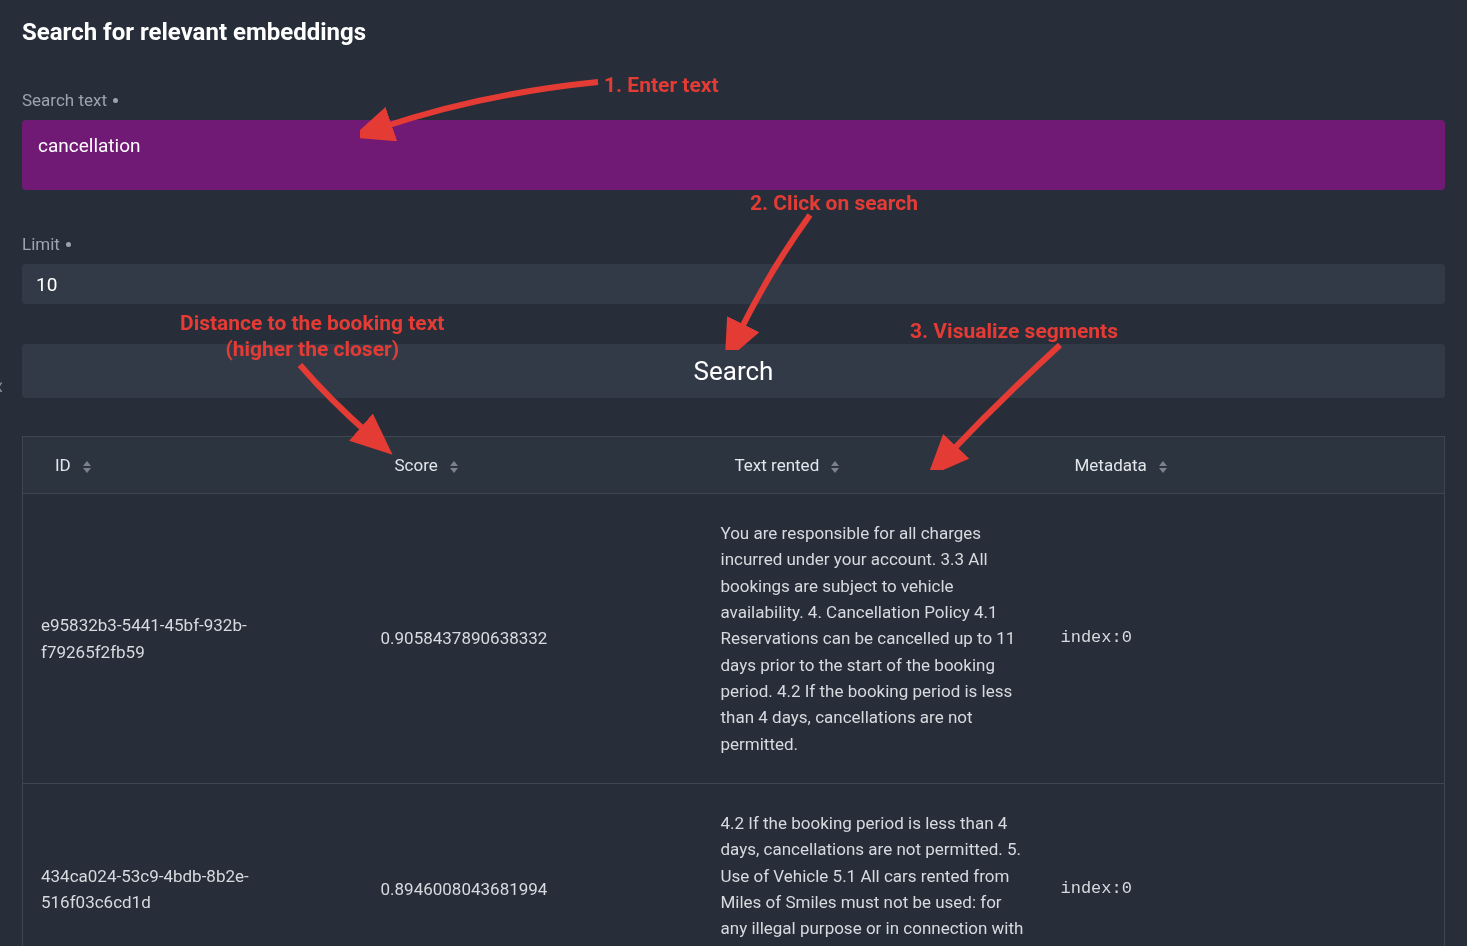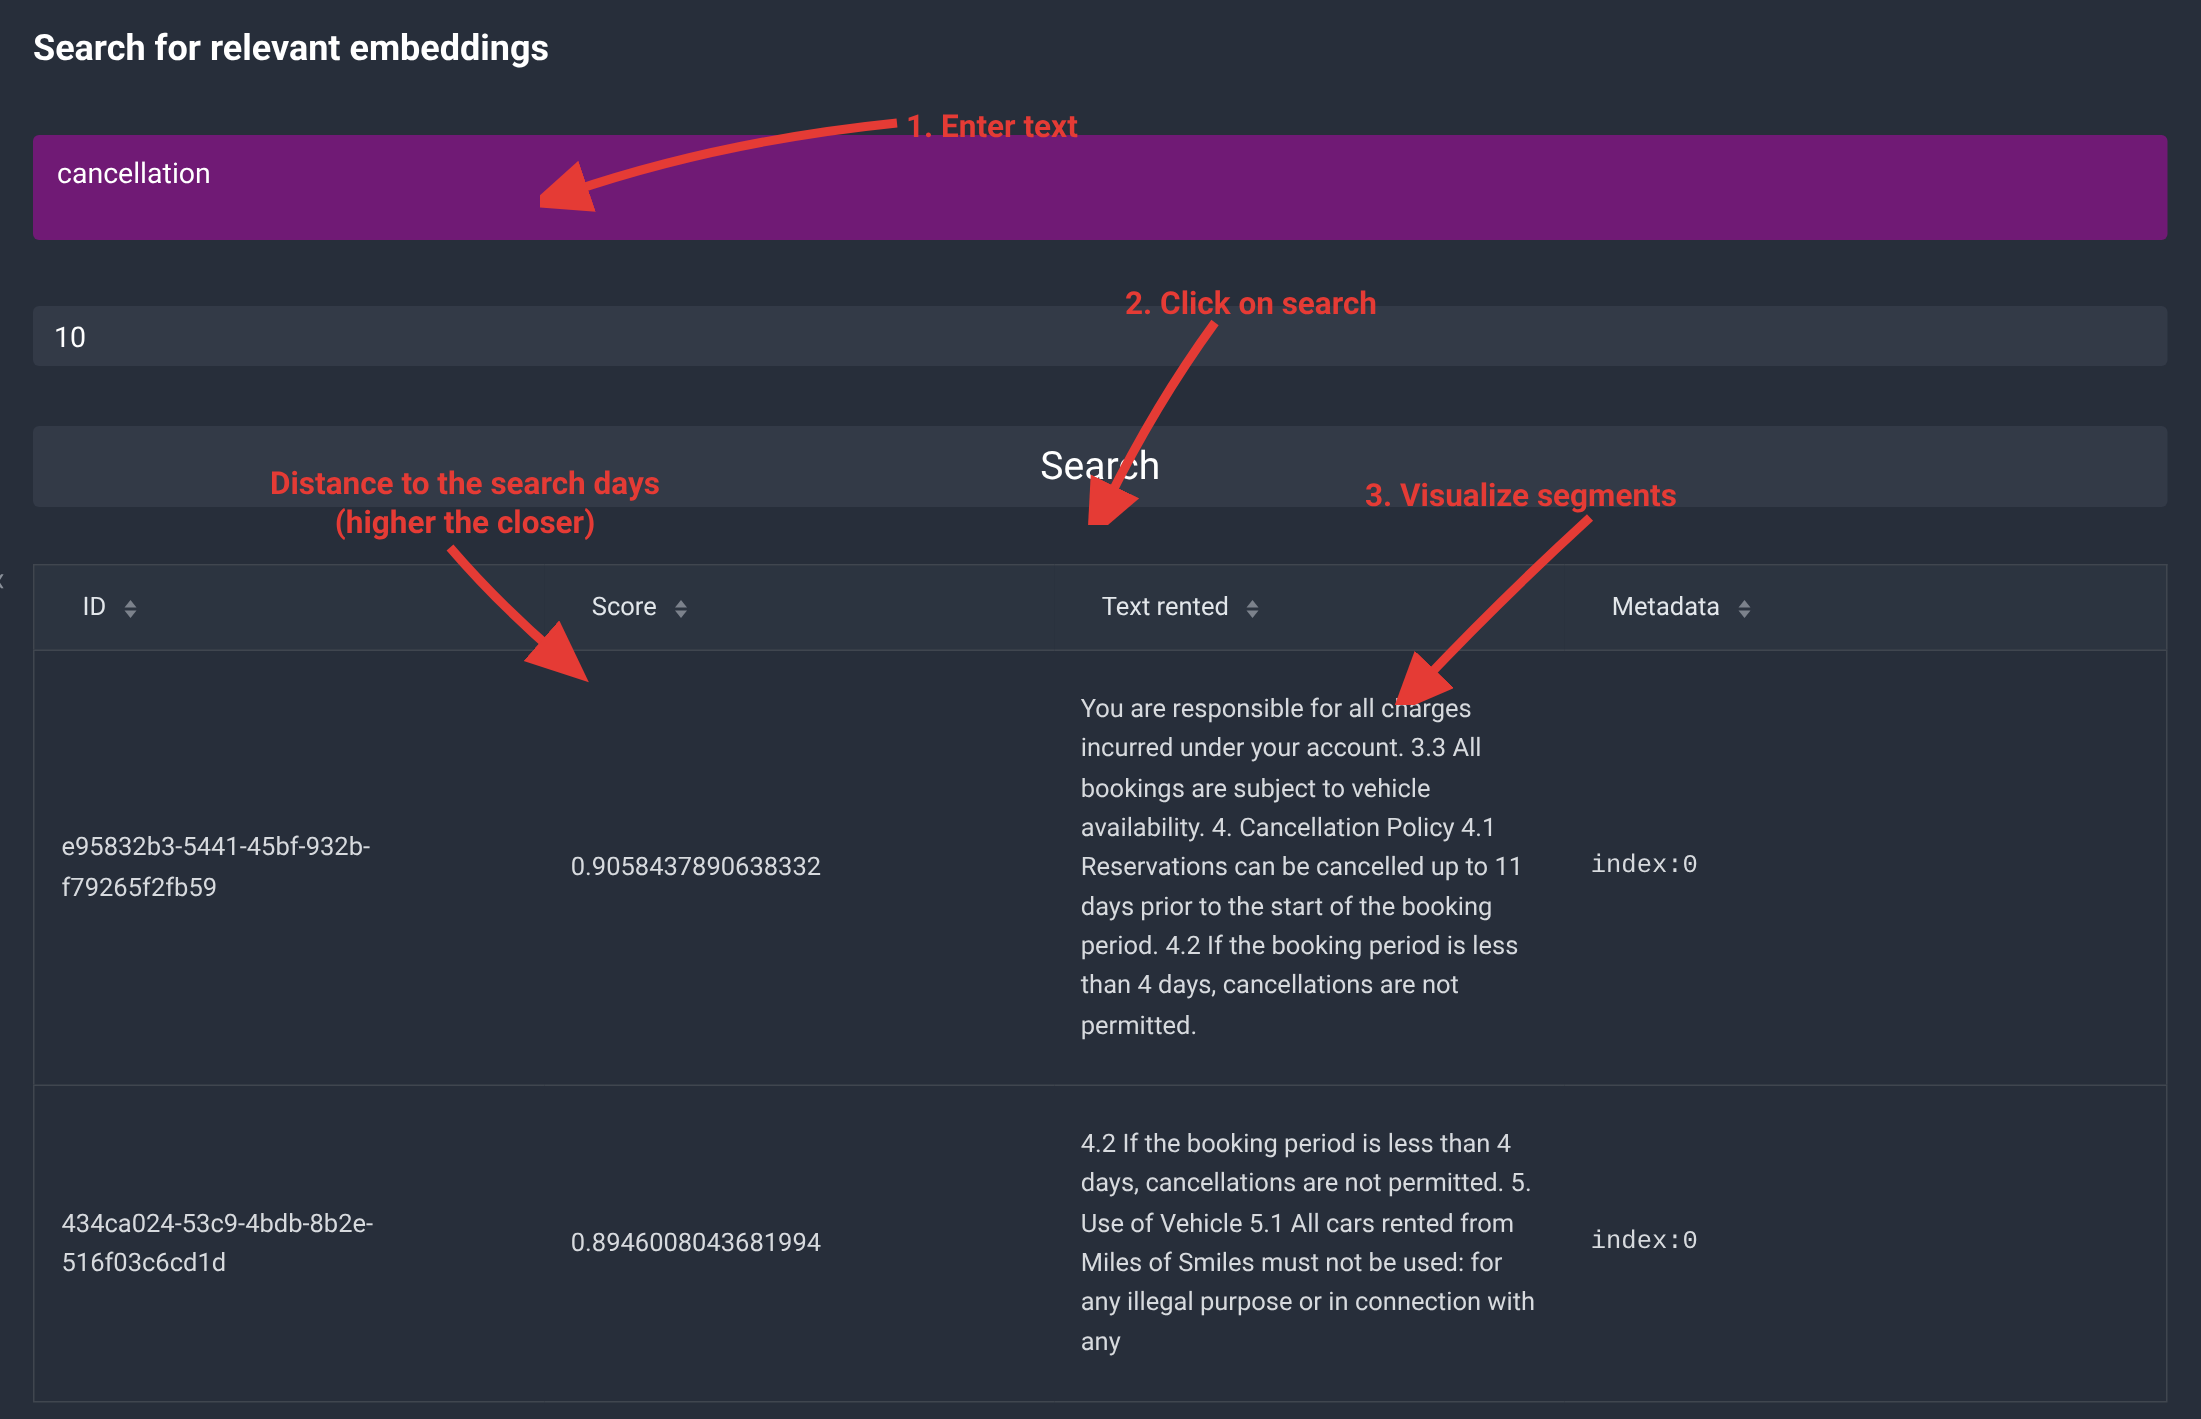--- a/index.html
+++ b/index.html
@@ -145,22 +145,30 @@
   }
 </style>
 </head>
 <body>
 
 <div class="side-caret">‹</div>
 
 <div class="container">
   <h2 class="page-title">Search for relevant embeddings</h2>
 
+  <div class="field-label">
+    <span>Search text</span>
+    <span class="dot"></span>
+  </div>
   <textarea class="text-input" style="">cancellation</textarea>
 
+  <div class="field-label">
+    <span>Limit</span>
+    <span class="dot"></span>
+  </div>
   <input class="number-input" value="10" style="">
 
   <button class="search-btn">Search</button>
 
   <table class="results-table">
     <thead>
       <tr>
         <th class="col-id">
           <span>ID</span>
           <span class="sort-icon">
@@ -205,21 +213,21 @@
         <td class="mono">index:0</td>
       </tr>
     </tbody>
   </table>
 </div>
 
 <div class="anno" style="left:604px; top:72px;">1. Enter text</div>
 <div class="anno" style="left:724px; top:190px;margin-left:26px;">2. Click on search</div>
 <div class="anno" style="left:910px; top:318px;">3. Visualize segments</div>
 <div class="anno" style="left:180px; top:310px;">
-  <div>Distance to the search days</div>
+  <div>Distance to the booking text</div>
   <div>(higher the closer)</div>
 </div>
 
 <svg class="arrow" style="left:360px; top:74px;" width="250" height="80">
   <defs>
       <marker id="ah1" markerWidth="10" markerHeight="10" refX="2" refY="3" orient="auto">
         <path d="M0,0 L0,6 L7,3 z" fill="#e53b35"></path>
       </marker>
     </defs>
   <path d="M238,8 Q120,20 20,54" stroke="#e53b35" stroke-width="6" fill="none" marker-end="url(#ah1)"></path>

